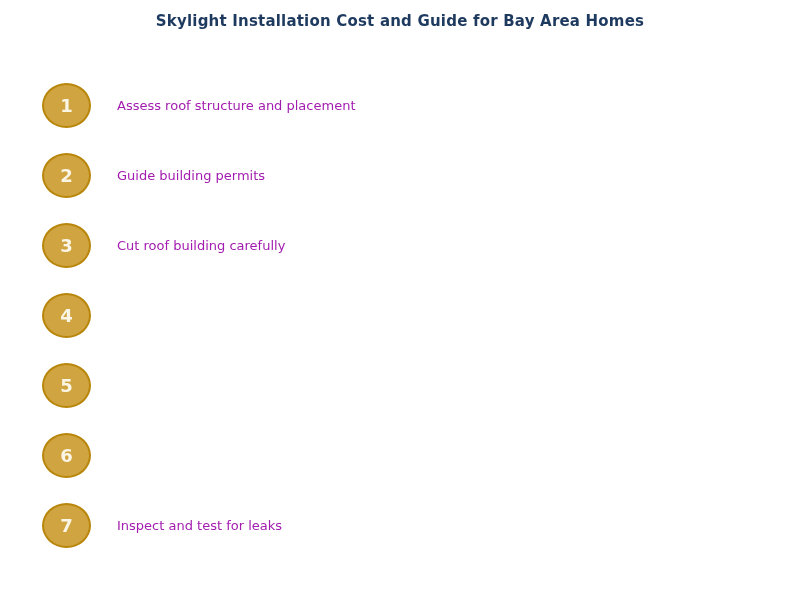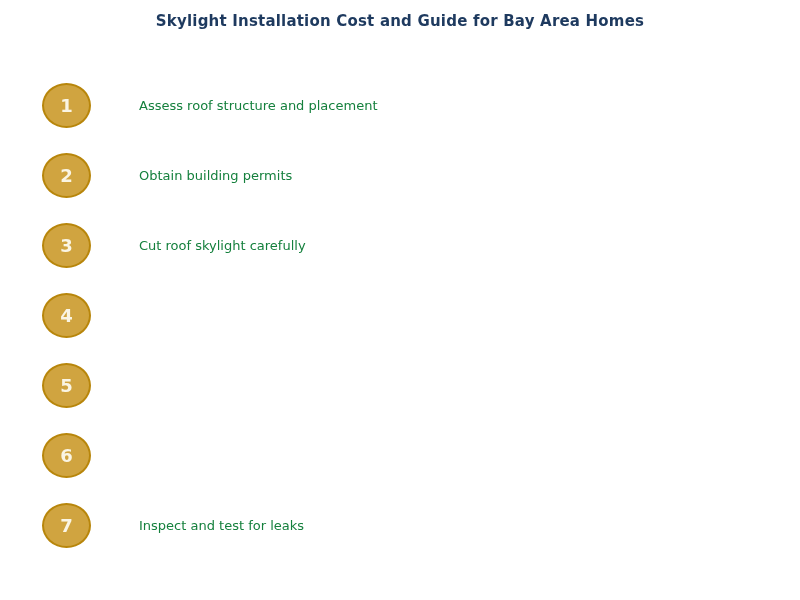--- a/index.html
+++ b/index.html
@@ -49,43 +49,43 @@
     border: 2.5px solid #b8860b;
     display: flex;
     align-items: center;
     justify-content: center;
     font-size: 18px;
     font-weight: bold;
     color: #faf5e4;
     flex: 0 0 auto;
   }
   .step-label {
-    margin-left: 48px;
+    margin-left: 26px;
     font-size: 13px;
-    color: #15803d;
+    color: #a21caf;
   }
 </style>
 </head>
 <body>
 
 <div class="page">
   <div class="title">Skylight Installation Cost and Guide for Bay Area Homes</div>
 
   <div class="steps">
     <div class="step-row">
       <div class="badge">1</div>
       <div class="step-label">Assess roof structure and placement</div>
     </div>
     <div class="step-row">
       <div class="badge">2</div>
-      <div class="step-label">Obtain building permits</div>
+      <div class="step-label">Guide building permits</div>
     </div>
     <div class="step-row">
       <div class="badge">3</div>
-      <div class="step-label">Cut roof skylight carefully</div>
+      <div class="step-label">Cut roof building carefully</div>
     </div>
     <div class="step-row">
       <div class="badge">4</div>
     </div>
     <div class="step-row">
       <div class="badge">5</div>
     </div>
     <div class="step-row">
       <div class="badge">6</div>
     </div>

